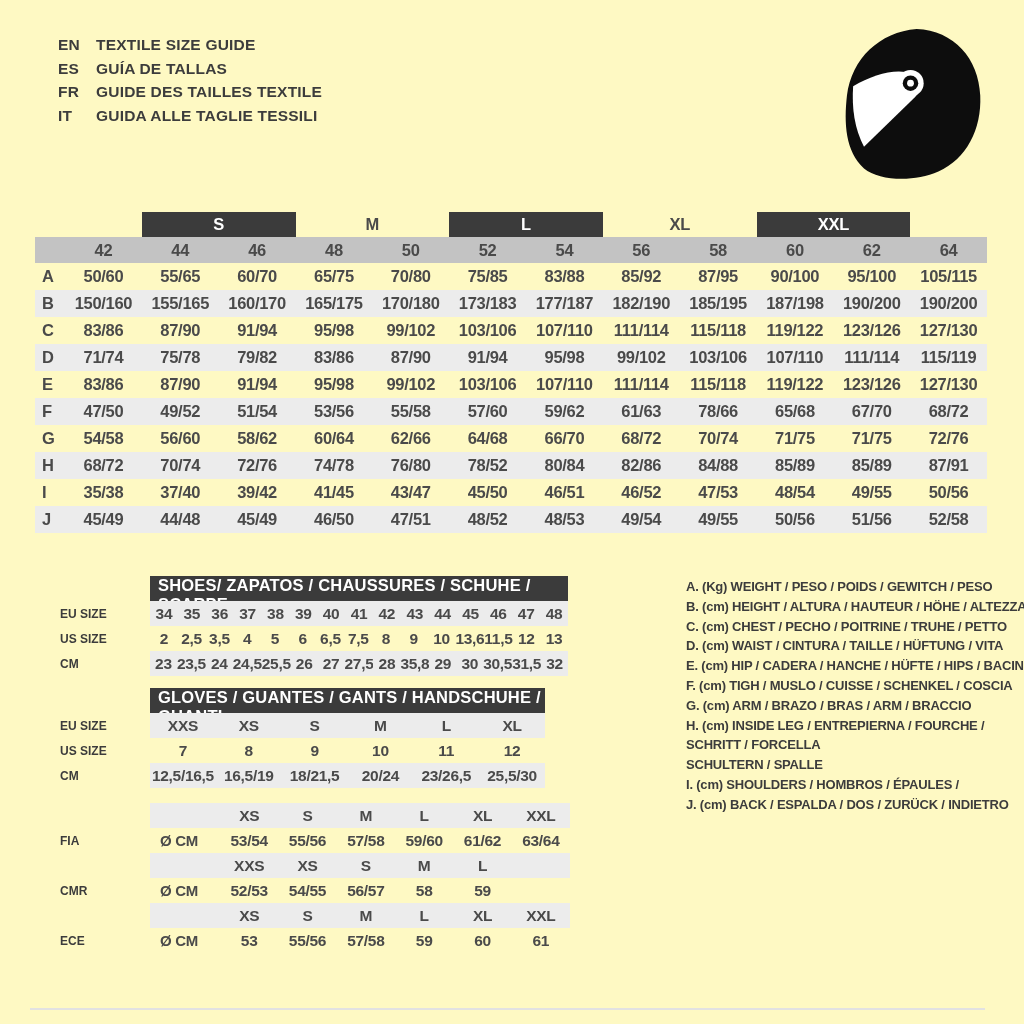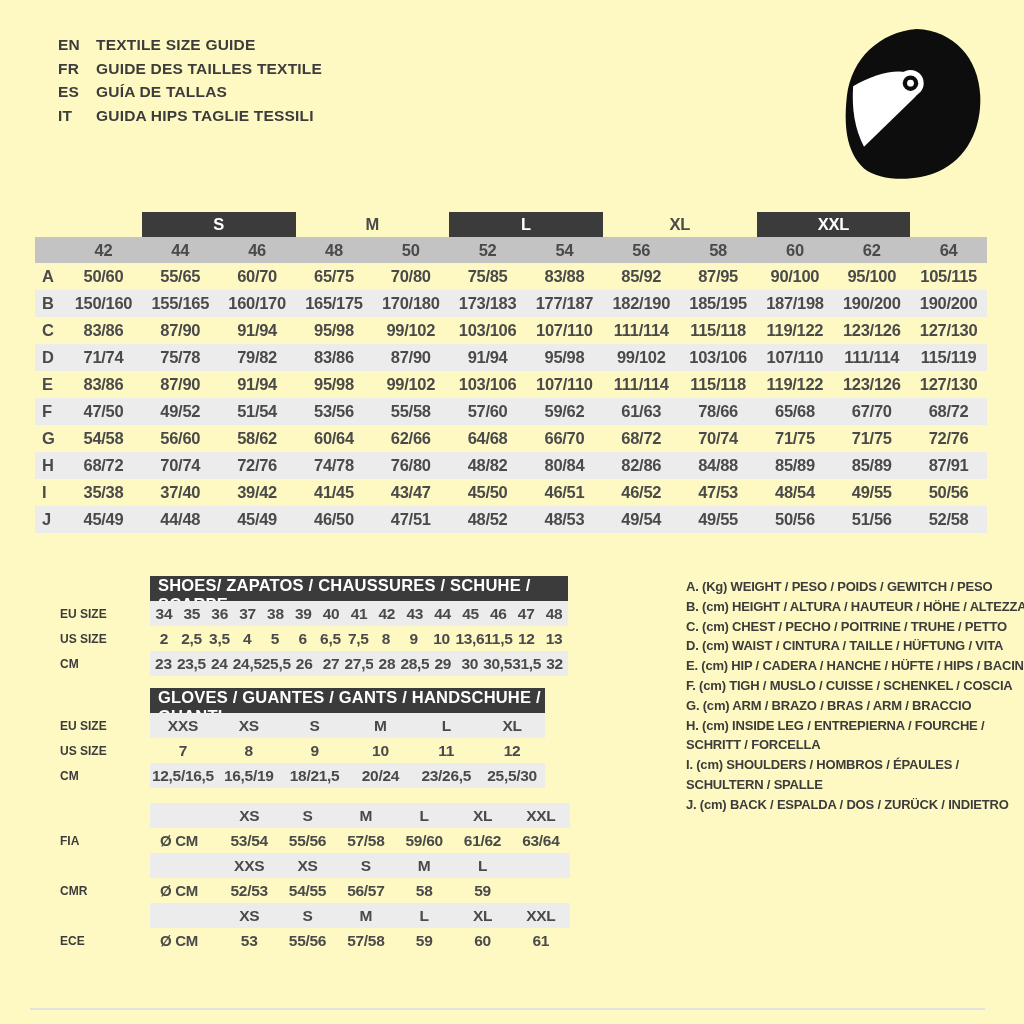--- a/index.html
+++ b/index.html
@@ -50,30 +50,30 @@
 <body>
 
 <div class="page">
 
   <div class="langs" id="langs">
       <div class="lang-row">
         <div class="lang-code">EN</div>
         <div class="lang-title">TEXTILE SIZE GUIDE</div>
       </div>
       <div class="lang-row">
+        <div class="lang-code">ES</div>
+        <div class="lang-title">GUÍA DE TALLAS</div>
+      </div>
+      <div class="lang-row">
         <div class="lang-code">FR</div>
         <div class="lang-title">GUIDE DES TAILLES TEXTILE</div>
       </div>
       <div class="lang-row">
-        <div class="lang-code">ES</div>
-        <div class="lang-title">GUÍA DE TALLAS</div>
-      </div>
-      <div class="lang-row">
         <div class="lang-code">IT</div>
-        <div class="lang-title">GUIDA HIPS TAGLIE TESSILI</div>
+        <div class="lang-title">GUIDA ALLE TAGLIE TESSILI</div>
       </div>
     </div>
 
   <div class="brand">
     <svg width="155" height="165" viewBox="0 0 100 105">
       <path fill="#0d0d0d" d="M 54 5
         C 30 7, 12 24, 9 48
         C 7 66, 8 84, 20 95
         C 30 103, 52 104, 68 97
         C 86 89, 96 70, 95 48
@@ -217,21 +217,21 @@
         <div class="c">71/75</div>
         <div class="c">72/76</div>
       </div>
       <div class="mrow stripe">
         <div class="letter">H</div>
         <div class="c">68/72</div>
         <div class="c">70/74</div>
         <div class="c">72/76</div>
         <div class="c">74/78</div>
         <div class="c">76/80</div>
-        <div class="c">48/82</div>
+        <div class="c">78/52</div>
         <div class="c">80/84</div>
         <div class="c">82/86</div>
         <div class="c">84/88</div>
         <div class="c">85/89</div>
         <div class="c">85/89</div>
         <div class="c">87/91</div>
       </div>
       <div class="mrow">
         <div class="letter">I</div>
         <div class="c">35/38</div>
@@ -308,21 +308,21 @@
         <div class="rlabel">CM</div>
         <div class="c g">23</div>
         <div class="c g">23,5</div>
         <div class="c g">24</div>
         <div class="c g">24,5</div>
         <div class="c g">25,5</div>
         <div class="c g">26</div>
         <div class="c g">27</div>
         <div class="c g">27,5</div>
         <div class="c g">28</div>
-        <div class="c g">28,5</div>
+        <div class="c g">35,8</div>
         <div class="c g">29</div>
         <div class="c g">30</div>
         <div class="c g">30,5</div>
         <div class="c g">31,5</div>
         <div class="c g">32</div>
       </div>
     </div>
 
   <div class="btbl gloves" id="gloves">
       <div class="brow">
@@ -423,19 +423,19 @@
   <div class="legend" id="legend">
       <div class="legend-item">A. (Kg) WEIGHT / PESO / POIDS / GEWITCH / PESO</div>
       <div class="legend-item">B. (cm) HEIGHT / ALTURA / HAUTEUR / HÖHE / ALTEZZA</div>
       <div class="legend-item">C. (cm) CHEST / PECHO / POITRINE / TRUHE / PETTO</div>
       <div class="legend-item">D. (cm) WAIST / CINTURA / TAILLE / HÜFTUNG / VITA</div>
       <div class="legend-item">E. (cm) HIP / CADERA / HANCHE / HÜFTE / HIPS / BACINO</div>
       <div class="legend-item">F. (cm) TIGH / MUSLO / CUISSE / SCHENKEL / COSCIA</div>
       <div class="legend-item">G. (cm) ARM / BRAZO / BRAS / ARM / BRACCIO</div>
       <div class="legend-item">H. (cm) INSIDE LEG / ENTREPIERNA / FOURCHE /</div>
       <div class="legend-item">SCHRITT / FORCELLA</div>
+      <div class="legend-item">SCHULTERN / SPALLE</div>
       <div class="legend-item">I. (cm) SHOULDERS / HOMBROS / ÉPAULES /</div>
-      <div class="legend-item">SCHULTERN / SPALLE</div>
       <div class="legend-item">J. (cm) BACK / ESPALDA / DOS / ZURÜCK / INDIETRO</div>
     </div>
 
   <div class="rule"></div>
 </div>
 
 </body></html>

